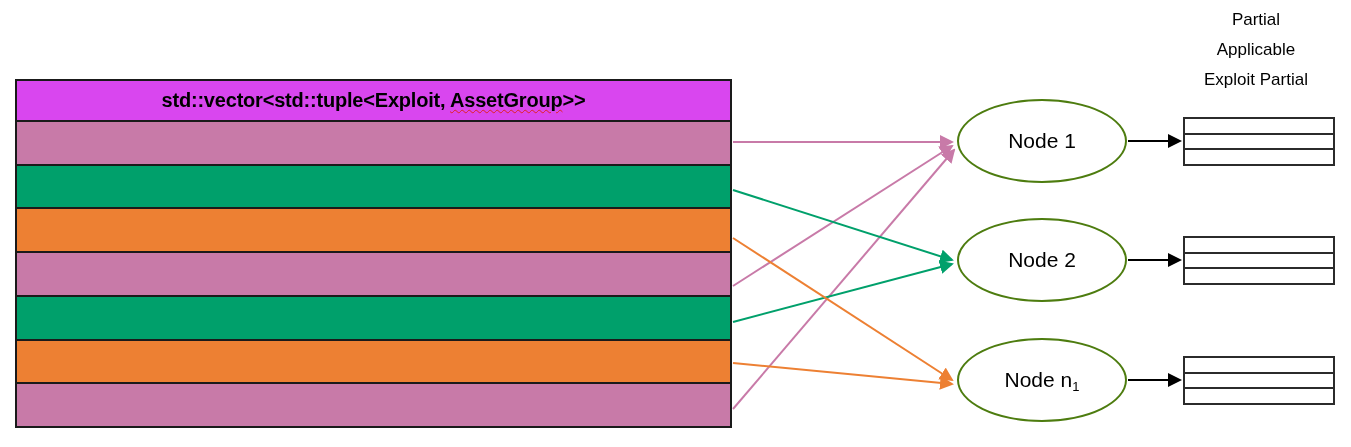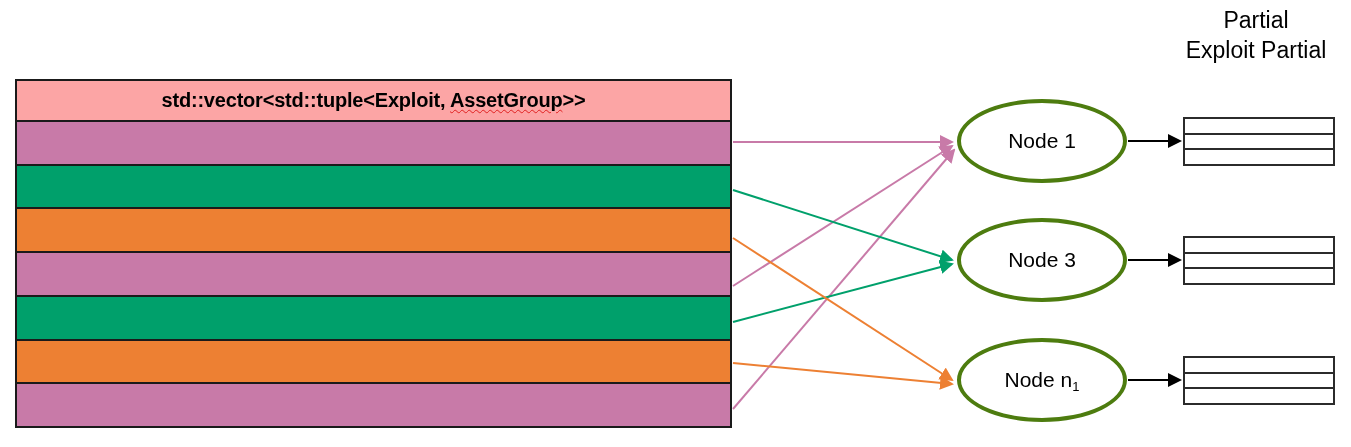--- a/index.html
+++ b/index.html
@@ -25,21 +25,21 @@
     top: 79px;
     width: 717px;
     height: 349px;
     border: 2px solid #1a1a1a;
     box-sizing: border-box;
     display: flex;
     flex-direction: column;
   }
   .vt-header {
     flex: 0 0 41px;
-    background: #fca5a5;
+    background: #d946ef;
     border-bottom: 2px solid #1a1a1a;
     display: flex;
     align-items: center;
     justify-content: center;
     box-sizing: border-box;
   }
   .vt-header-text {
     font-size: 20px;
     font-weight: bold;
     color: #000000;
@@ -60,31 +60,31 @@
   }
   .vt-row:last-child { border-bottom: none; }
 
   
   #pav-title {
     position: absolute;
     left: 1161px;
     top: 5px;
     width: 190px;
     text-align: center;
-    font-size: 23px;
+    font-size: 17px;
     line-height: 30px;
     color: #000000;
   }
 
   
   .node {
     position: absolute;
     width: 170px;
     height: 84px;
-    border: 4px solid #4d7c0f;
+    border: 2px solid #4d7c0f;
     border-radius: 50%;
     box-sizing: border-box;
     display: flex;
     align-items: center;
     justify-content: center;
     background: #ffffff;
   }
   .node-label {
     font-size: 21px;
     color: #000000;
@@ -140,28 +140,29 @@
     <div class="vt-row" style="background:#c87aa8"></div>
     <div class="vt-row" style="background:#00a06b"></div>
     <div class="vt-row" style="background:#ed8033"></div>
     <div class="vt-row" style="background:#c87aa8"></div>
   </div>
 
   <div class="node" style="left:957px; top:99px;">
     <span class="node-label">Node 1</span>
   </div>
   <div class="node" style="left:957px; top:218px;">
-    <span class="node-label">Node 3</span>
+    <span class="node-label">Node 2</span>
   </div>
   <div class="node" style="left:957px; top:338px;text-align:right;">
     <span class="node-label"><span>Node n</span><sub>1</sub></span>
   </div>
 
   <div id="pav-title">
     <div>Partial</div>
+    <div>Applicable</div>
     <div>Exploit Partial</div>
   </div>
 
   <div class="pav-box" style="left:1183px; top:117px;">
     <div class="pav-cell"></div>
     <div class="pav-cell"></div>
     <div class="pav-cell"></div>
   </div>
   <div class="pav-box" style="left:1183px; top:236px;">
     <div class="pav-cell"></div>

